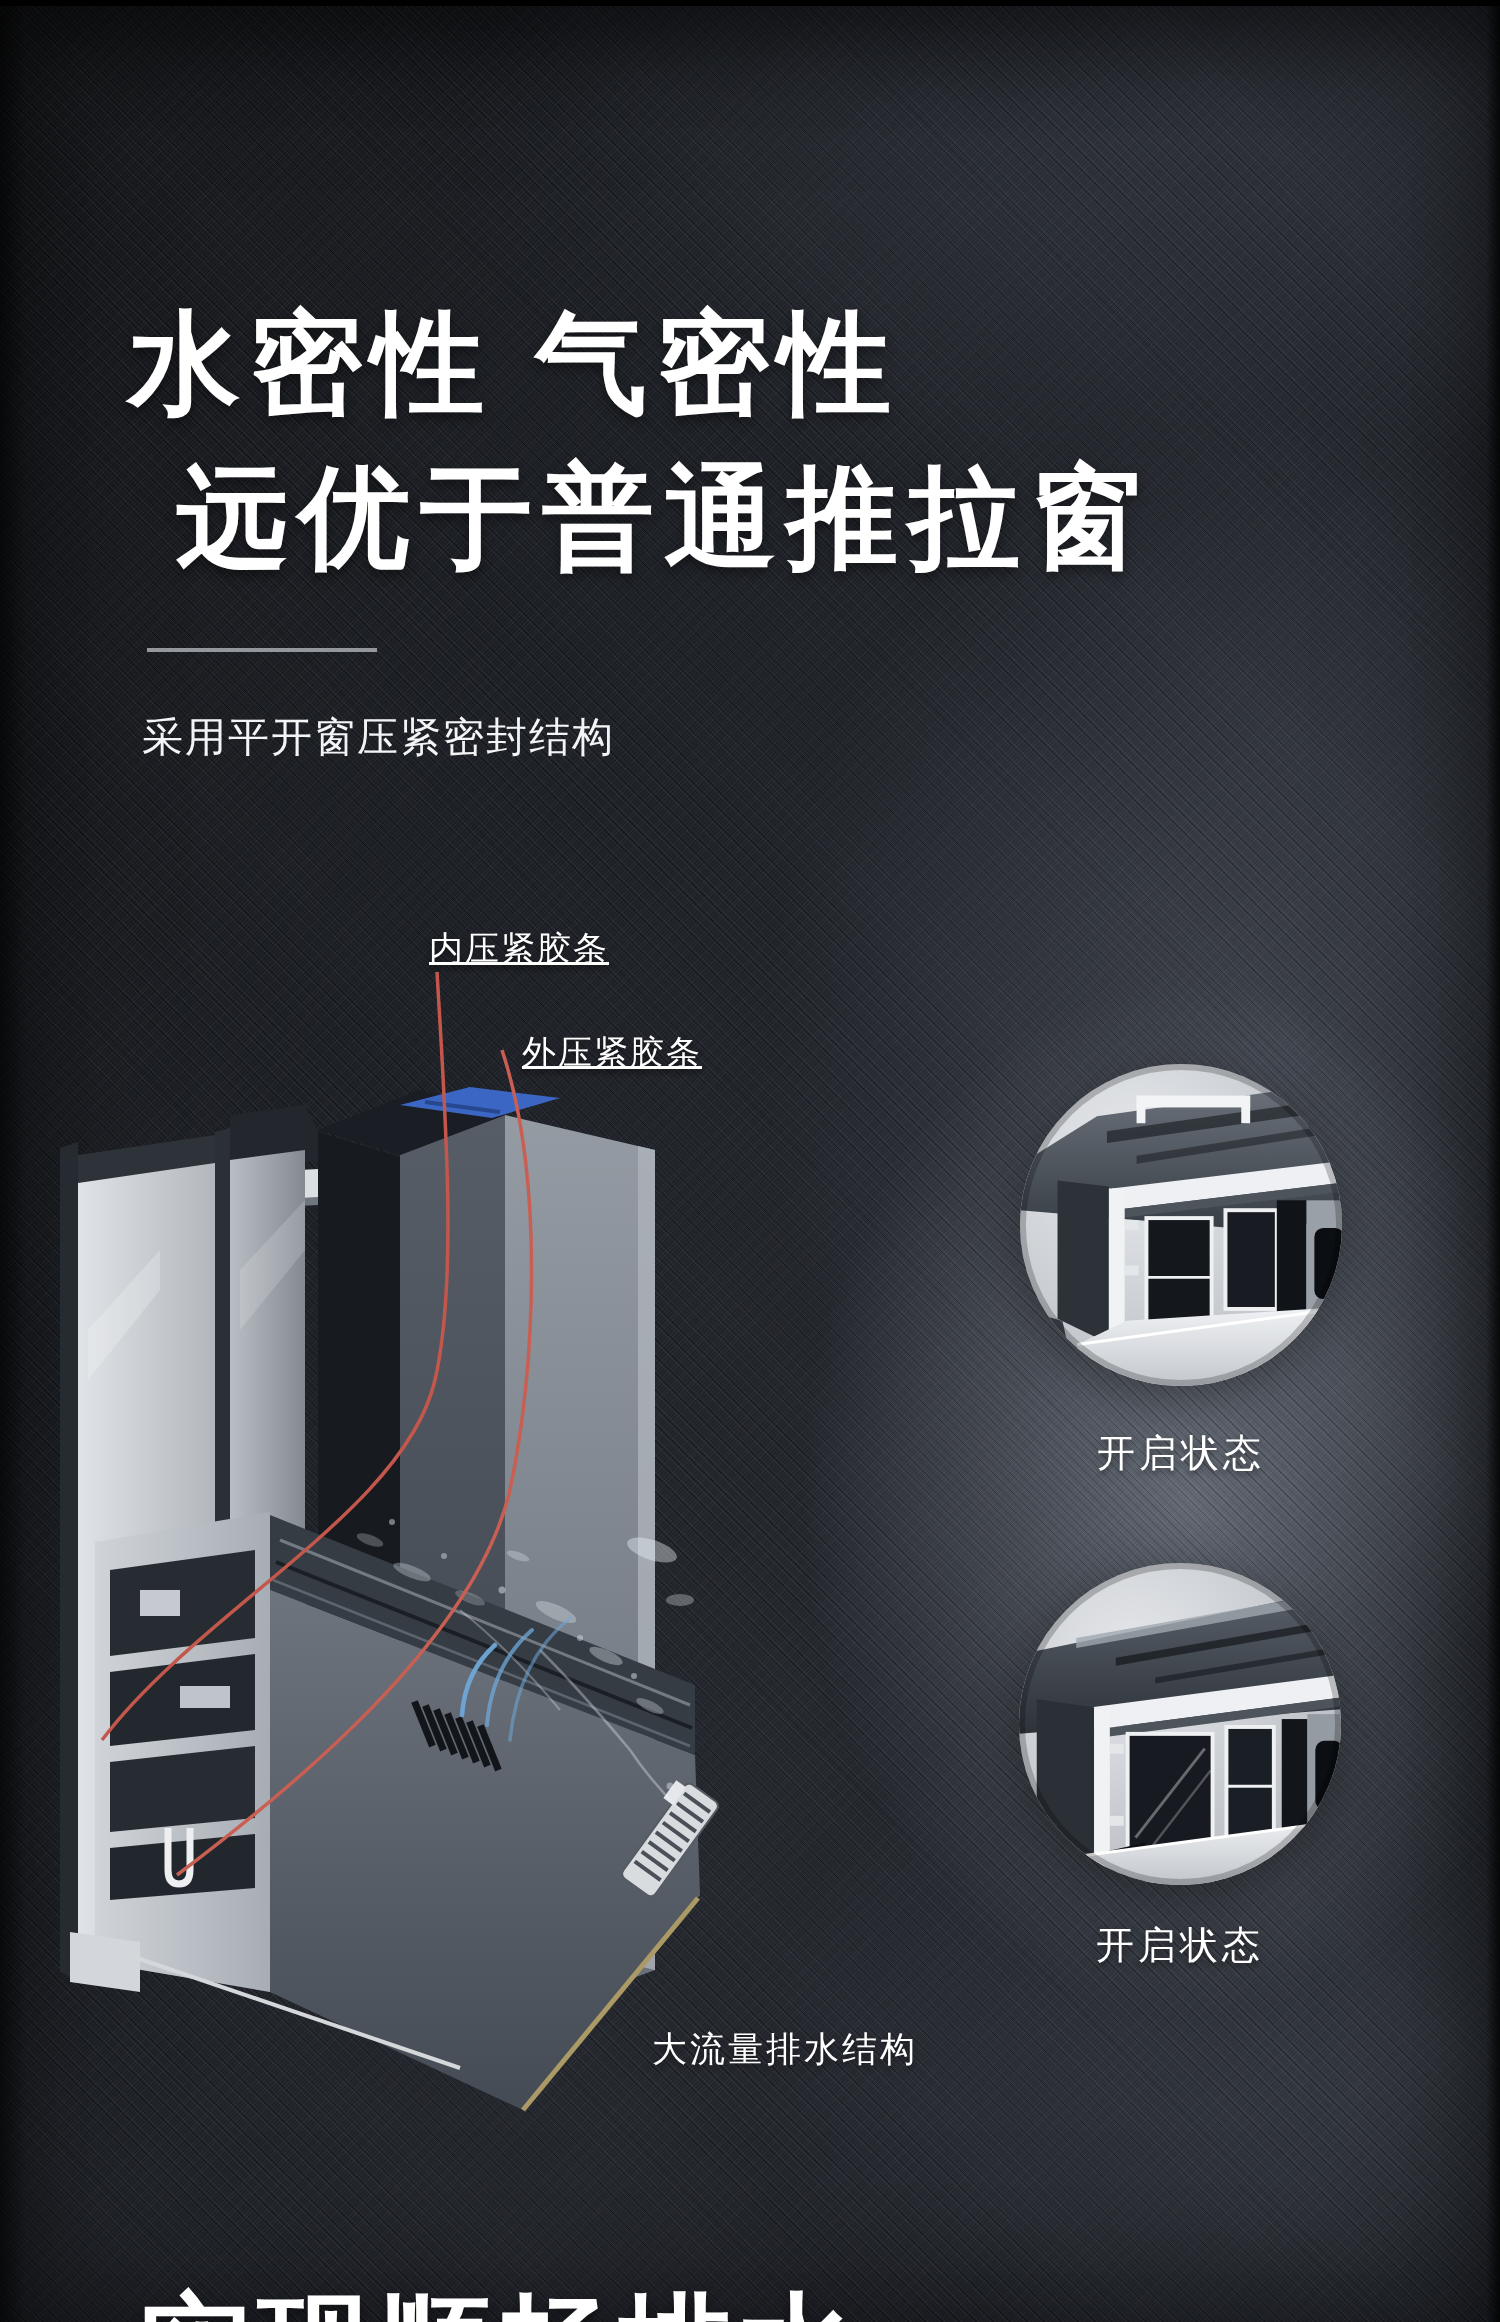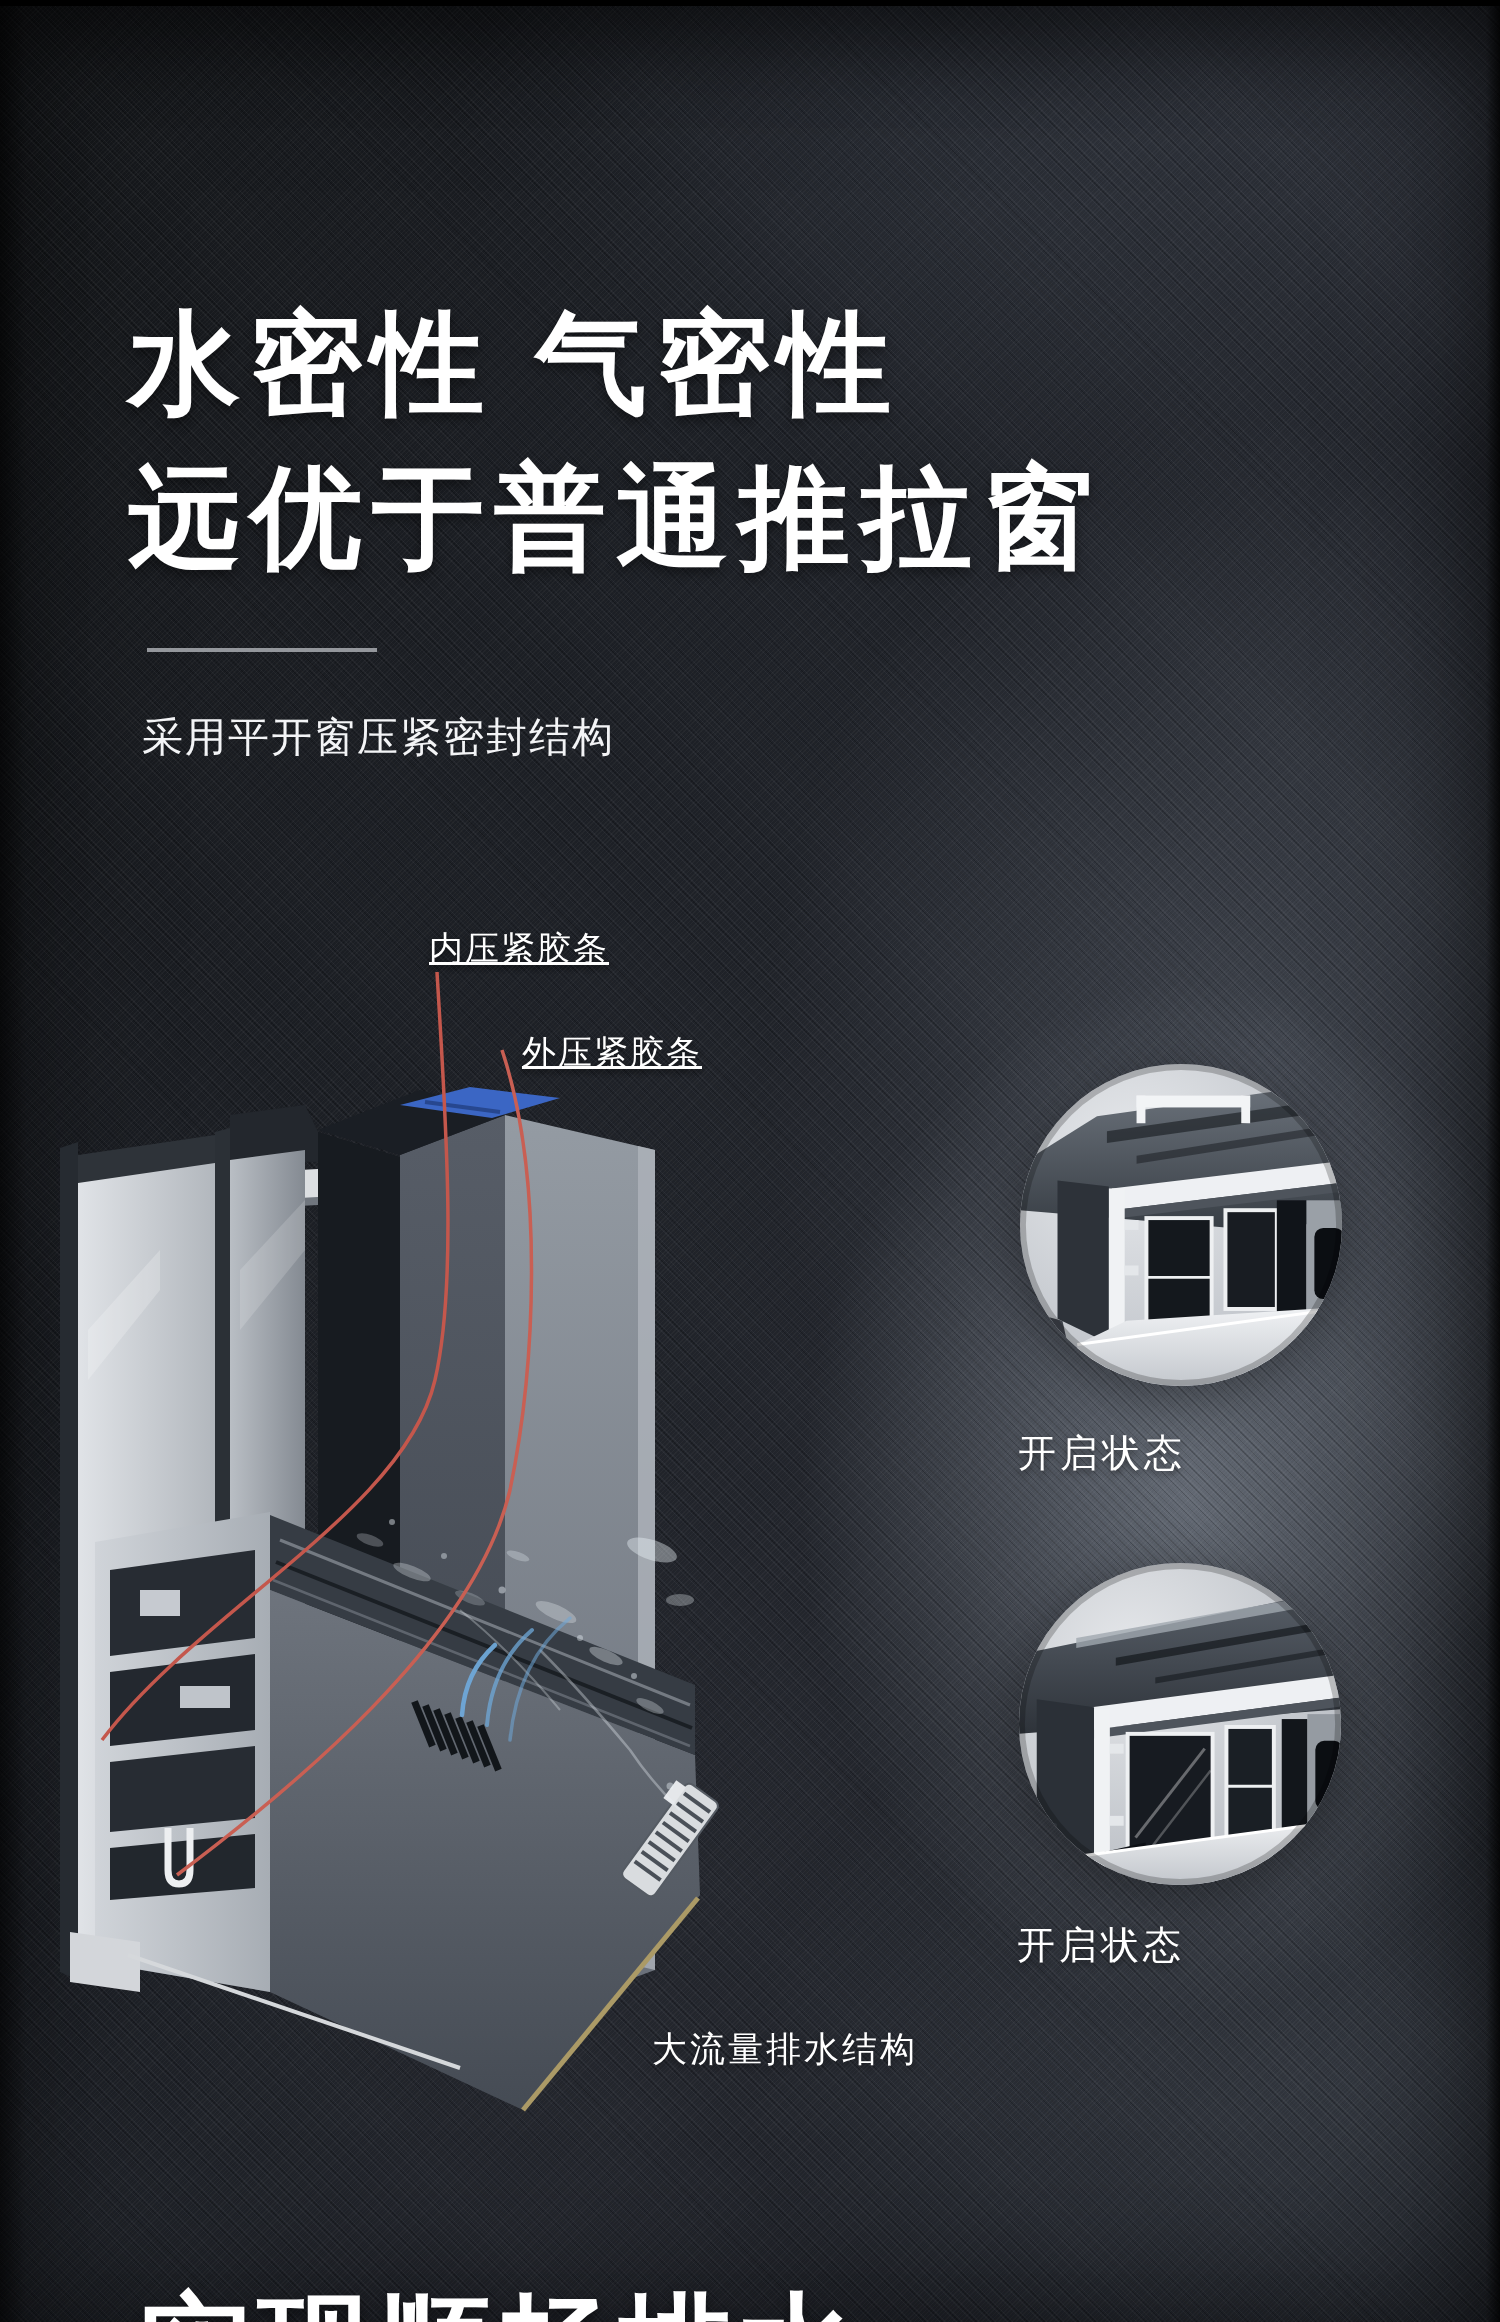--- a/index.html
+++ b/index.html
@@ -33,42 +33,42 @@
     background:linear-gradient(to left, rgba(0,0,0,.75), rgba(0,0,0,0));}
   .left-edge{position:absolute;left:0;top:0;width:26px;height:100%;
     background:linear-gradient(to right, rgba(0,0,0,.5), rgba(0,0,0,0));}
 
   .h1{
     position:absolute;left:128px;font-size:112px;font-weight:700;line-height:1;
     letter-spacing:10px;color:#ffffff;white-space:nowrap;
     text-shadow:0 5px 12px rgba(0,0,0,.45);
   }
   .h1.l1{top:308px;}
-  .h1.l2{top:462px;}
+  .h1.l2{top:462px;margin-left:48px;}
   .divider{position:absolute;left:147px;top:648px;width:230px;height:4px;background:#94979c;}
   .subtitle{
     position:absolute;left:142px;top:710px;font-size:41px;font-weight:400;
     letter-spacing:2px;color:#f3f4f6;white-space:nowrap;
   }
   .seal-label{
     position:absolute;font-size:34px;font-weight:500;letter-spacing:2px;color:#fff;
     white-space:nowrap;text-shadow:0 3px 6px rgba(0,0,0,.5);text-decoration:underline;
   }
   .seal-label.inner{left:429px;top:926px;}
   .seal-label.outer{left:522px;top:1006px;margin-top:24px;}
   .drain-label{
     position:absolute;left:652px;top:2026px;font-size:35px;font-weight:500;
     letter-spacing:3px;color:#fff;white-space:nowrap;text-shadow:0 3px 6px rgba(0,0,0,.5);
   }
   .render{position:absolute;left:40px;top:950px;width:680px;height:1180px;}
   .callout{position:absolute;width:326px;height:326px;filter:drop-shadow(0 10px 24px rgba(0,0,0,.35));}
   .callout.c1{left:1018px;top:1062px;}
   .callout.c2{left:1017px;top:1561px;}
   .callout-label{
-    position:absolute;width:326px;font-size:38px;font-weight:500;
+    position:absolute;width:326px;text-align:center;font-size:38px;font-weight:500;
     letter-spacing:4px;color:#fff;white-space:nowrap;text-shadow:0 3px 6px rgba(0,0,0,.5);
   }
   .callout-label.c1{left:1018px;top:1428px;}
   .callout-label.c2{left:1017px;top:1920px;}
   .h1.bottom{left:138px;top:2290px;letter-spacing:6px;font-size:114px;}
 </style>
 </head>
 <body>
 
 <div class="page">

